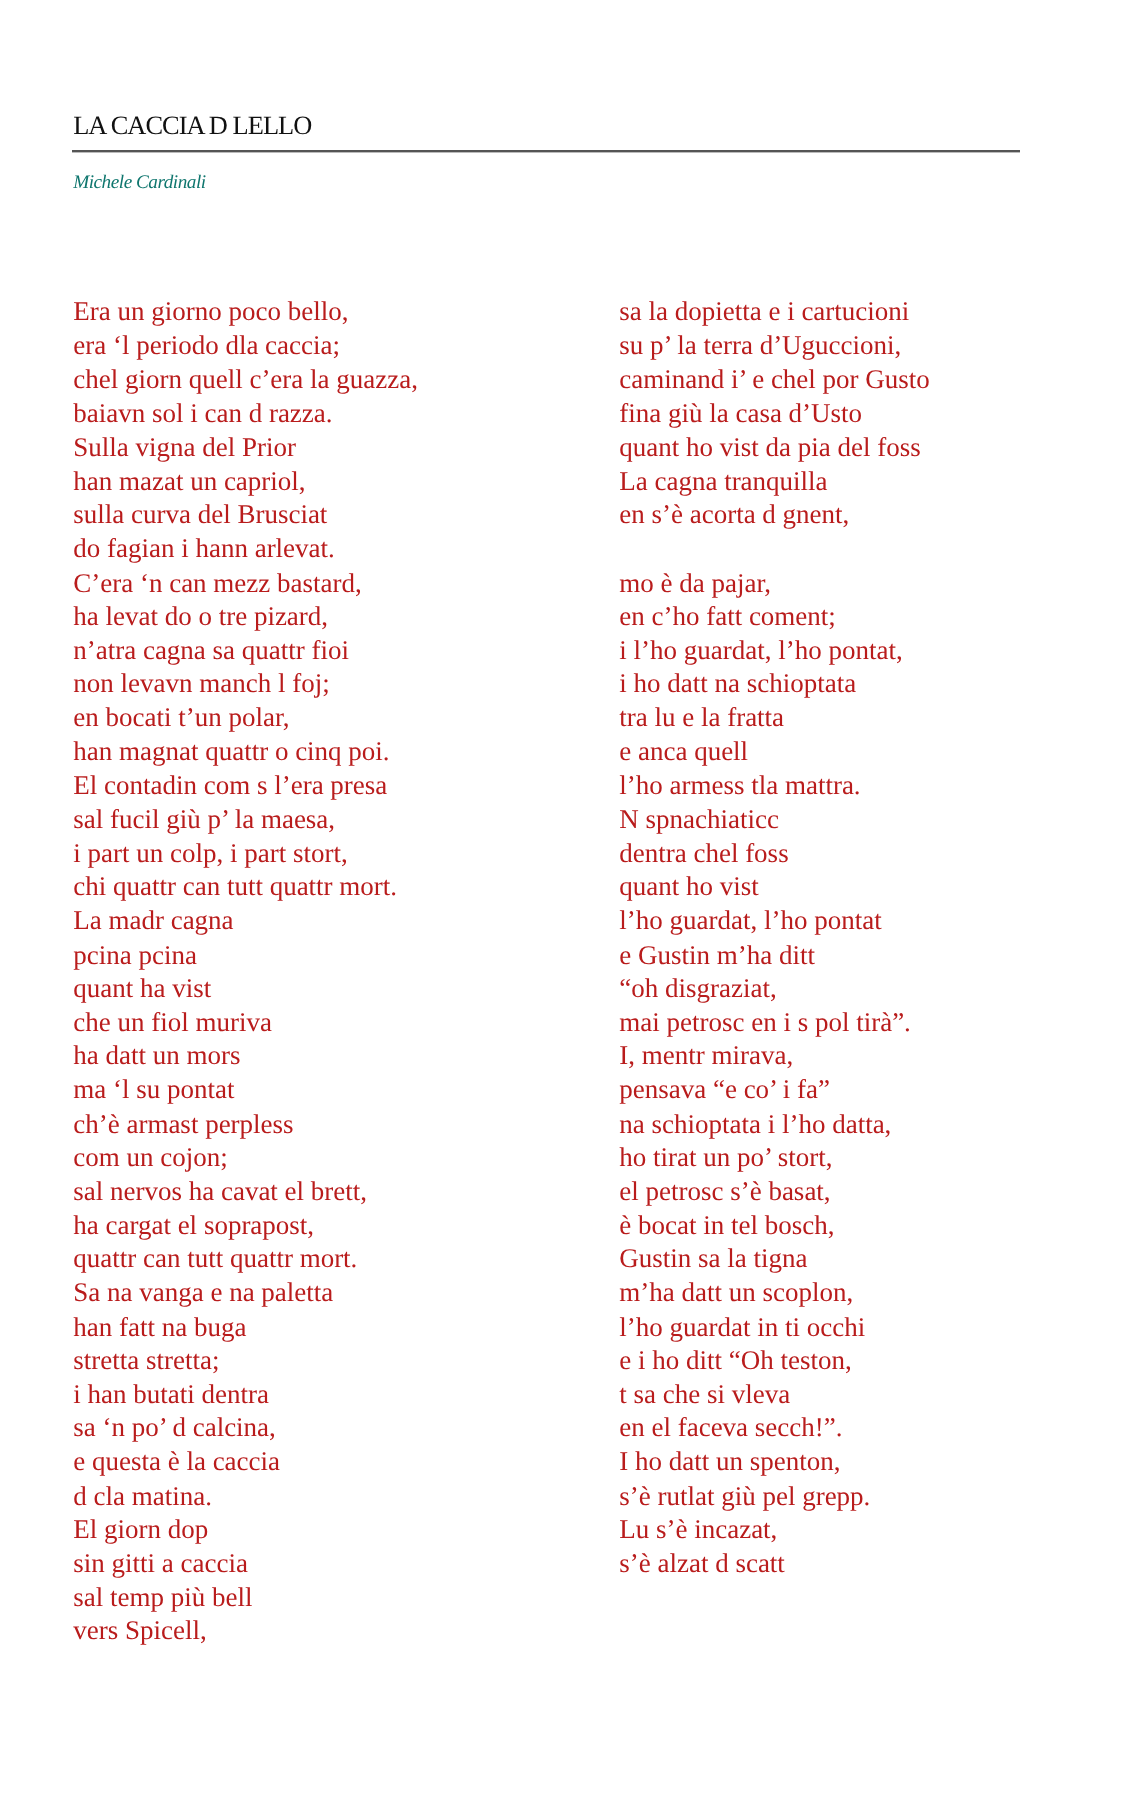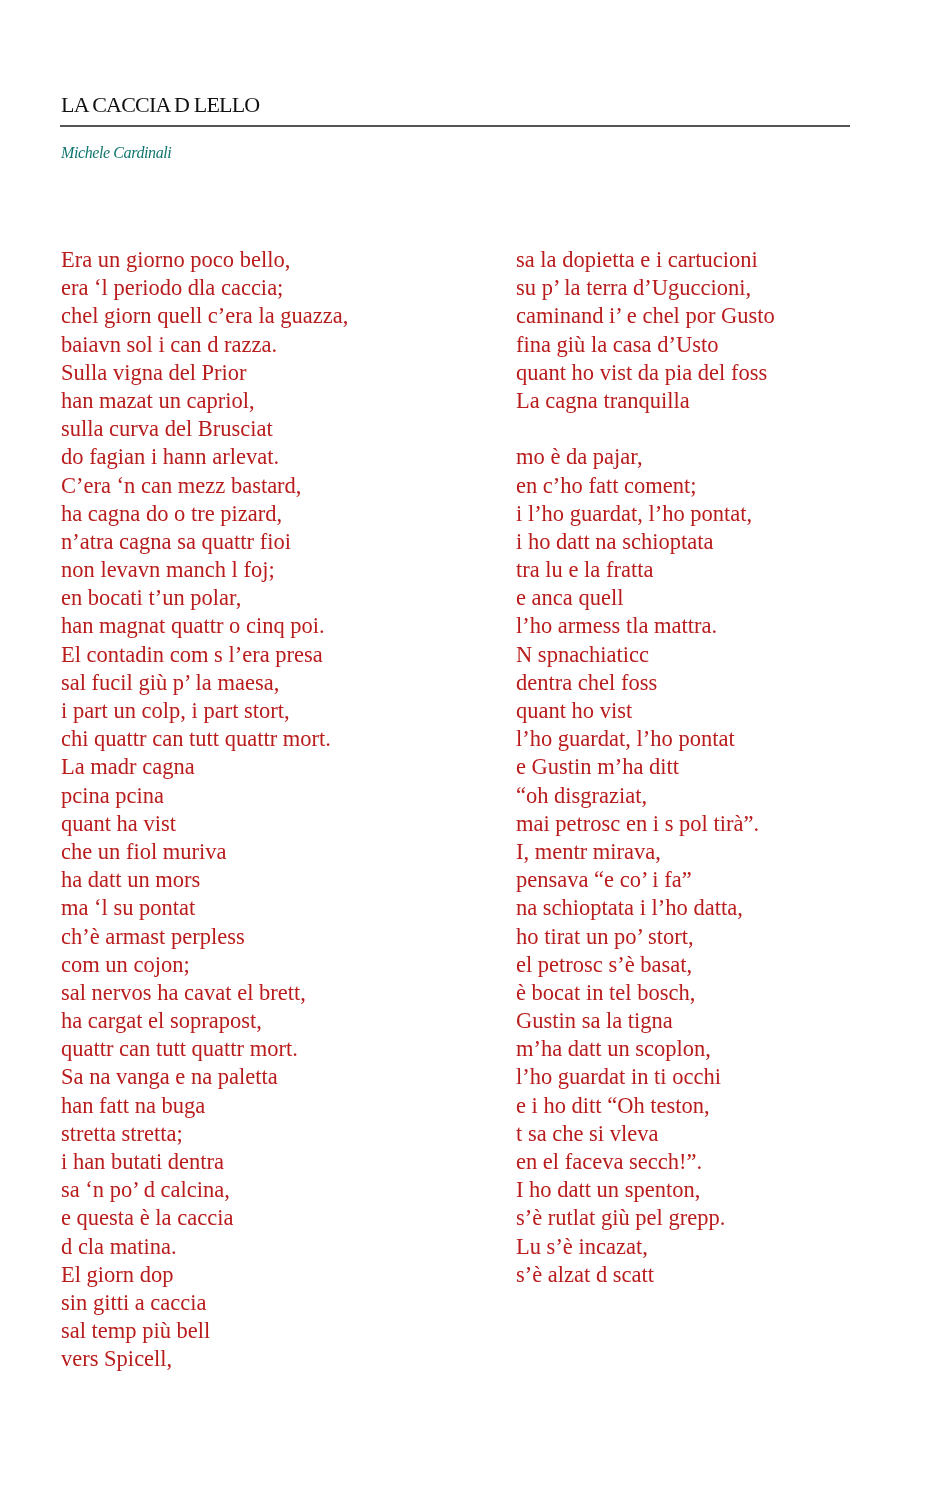--- a/index.html
+++ b/index.html
@@ -73,21 +73,21 @@
 <div class="column left" id="col-left">
     <span class="line">Era un giorno poco bello,</span>
     <span class="line">era ‘l periodo dla caccia;</span>
     <span class="line">chel giorn quell c’era la guazza,</span>
     <span class="line">baiavn sol i can d razza.</span>
     <span class="line">Sulla vigna del Prior</span>
     <span class="line">han mazat un capriol,</span>
     <span class="line">sulla curva del Brusciat</span>
     <span class="line">do fagian i hann arlevat.</span>
     <span class="line">C’era ‘n can mezz bastard,</span>
-    <span class="line">ha cagna do o tre pizard,</span>
+    <span class="line">ha levat do o tre pizard,</span>
     <span class="line">n’atra cagna sa quattr fioi</span>
     <span class="line">non levavn manch l foj;</span>
     <span class="line">en bocati t’un polar,</span>
     <span class="line">han magnat quattr o cinq poi.</span>
     <span class="line">El contadin com s l’era presa</span>
     <span class="line">sal fucil giù p’ la maesa,</span>
     <span class="line">i part un colp, i part stort,</span>
     <span class="line">chi quattr can tutt quattr mort.</span>
     <span class="line">La madr cagna</span>
     <span class="line">pcina pcina</span>
@@ -112,20 +112,21 @@
     <span class="line">sal temp più bell</span>
     <span class="line">vers Spicell,</span>
   </div>
 <div class="column right" id="col-right">
     <span class="line">sa la dopietta e i cartucioni</span>
     <span class="line">su p’ la terra d’Uguccioni,</span>
     <span class="line">caminand i’ e chel por Gusto</span>
     <span class="line">fina giù la casa d’Usto</span>
     <span class="line">quant ho vist da pia del foss</span>
     <span class="line">La cagna tranquilla</span>
+    <span class="line">en s’è acorta d gnent,</span>
     <span class="stanza-break"></span>
     <span class="line">mo è da pajar,</span>
     <span class="line">en c’ho fatt coment;</span>
     <span class="line">i l’ho guardat, l’ho pontat,</span>
     <span class="line">i ho datt na schioptata</span>
     <span class="line">tra lu e la fratta</span>
     <span class="line">e anca quell</span>
     <span class="line">l’ho armess tla mattra.</span>
     <span class="line">N spnachiaticc</span>
     <span class="line">dentra chel foss</span>

